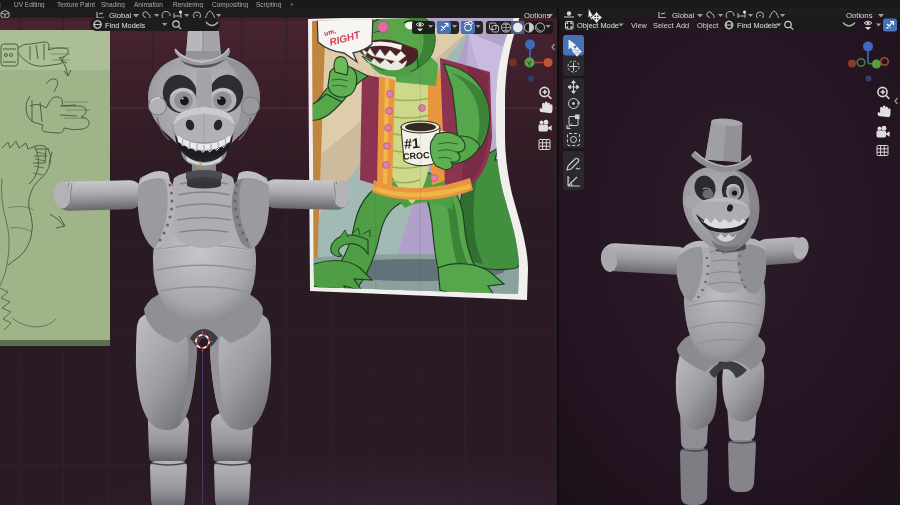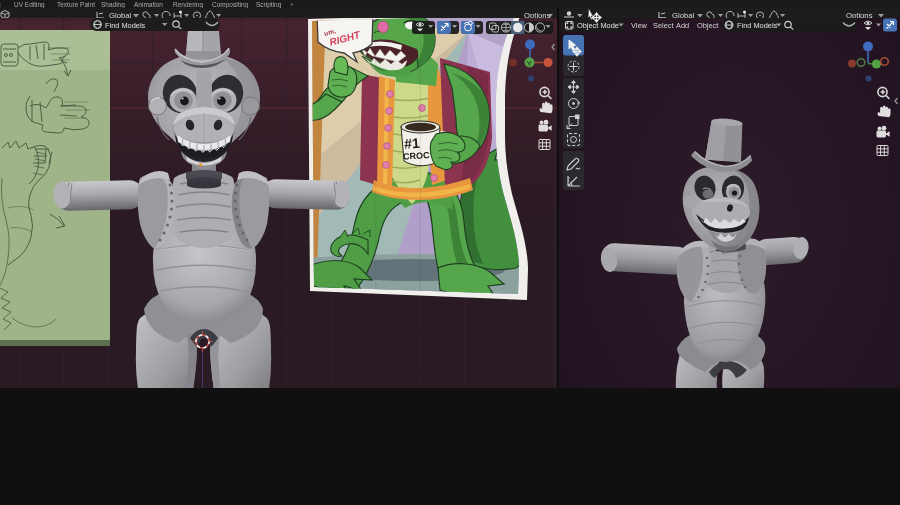--- a/index.html
+++ b/index.html
@@ -1,16 +1,16 @@
 <!DOCTYPE html>
 <html><head>
 <meta charset="utf-8">
 <style>
   html,body{margin:0;padding:0;background:#101010;}
-  #root{position:relative;width:900px;height:388px;overflow:hidden;background:#3b82f6;
+  #root{position:relative;width:900px;height:505px;overflow:hidden;background:#3b82f6;
         font-family:"Liberation Sans",sans-serif;}
   .abs{position:absolute;}
   #topbar{position:absolute;left:0;top:0;width:900px;height:8px;background:#191919;}
   #topbar span{position:absolute;top:0.5px;font-size:6.5px;color:#ababab;white-space:nowrap;}
   #row1L{position:absolute;left:0;top:8px;width:558px;height:10px;background:#1d1d1d;overflow:hidden;}
   #row1R{position:absolute;left:559px;top:8px;width:341px;height:10px;background:#1d1d1d;overflow:hidden;}
   #lvp{position:absolute;left:0;top:18px;width:557px;height:487px;}
   #rvp{position:absolute;left:559px;top:18px;width:341px;height:487px;}
   #vdiv{position:absolute;left:557px;top:8px;width:2px;height:497px;background:#0e0e0e;}
 </style>

